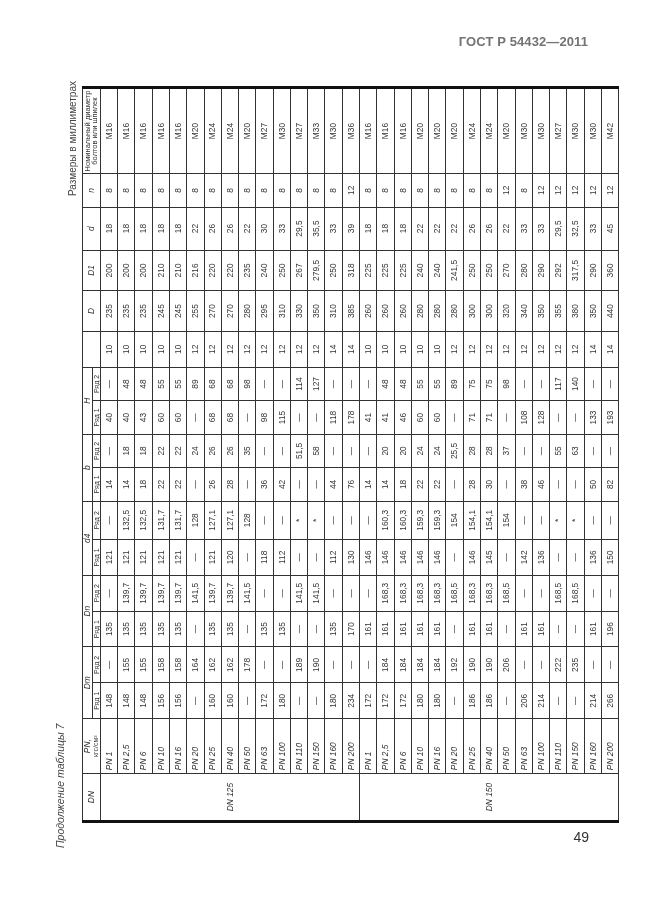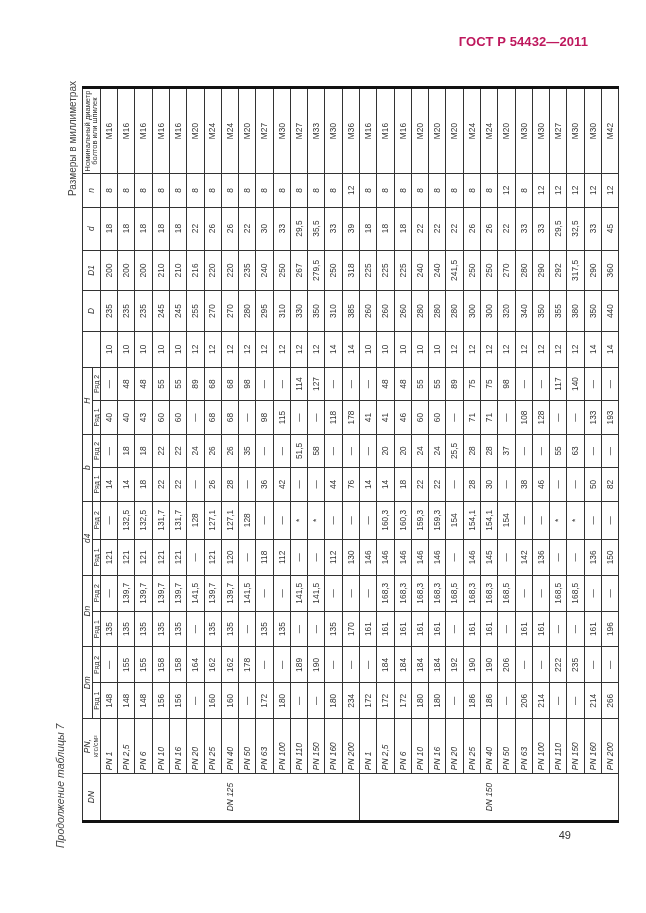--- a/index.html
+++ b/index.html
@@ -1,20 +1,20 @@
 <!DOCTYPE html>
 <html><head>
 <meta charset="utf-8">
 <style>
   html, body { margin: 0; padding: 0; background: #ffffff; }
   body { width: 646px; height: 913px; position: relative; overflow: hidden;
          font-family: "Liberation Sans", sans-serif; color: #222; }
   .doc-header { position: absolute; top: 34px; right: 58px; font-weight: bold;
-                font-size: 13px; color: #be185d; letter-spacing: 0.1px; }
-  .page-number { position: absolute; top: 829px; right: 75px; font-size: 11px; color: #333; }
+                font-size: 13px; color: #737373; letter-spacing: 0.1px; }
+  .page-number { position: absolute; top: 829px; right: 57px; font-size: 14px; color: #333; }
   .rot-label { position: absolute; font-style: italic; font-size: 10.5px; color: #444;
                transform-origin: 0 0; transform: rotate(-90deg); white-space: nowrap; }
   .continuation { left: 54px; top: 848px; }
   .units { left: 67px; top: 196px; font-style: normal; font-size: 10px; color: #444; }
 
   
   .table-wrap { position: absolute; left: 82px; top: 823px;
                 width: 737px; height: 537px;
                 transform-origin: 0 0; transform: rotate(-90deg); }
   table.flange { border-collapse: collapse; width: 737px; height: 537px; table-layout: fixed;

